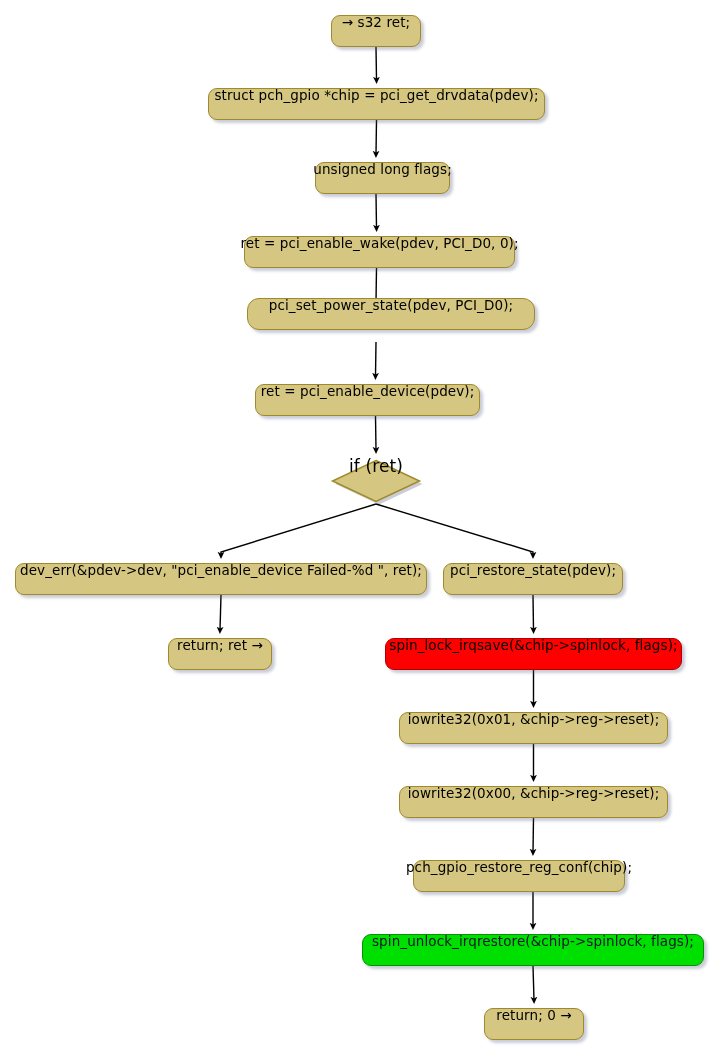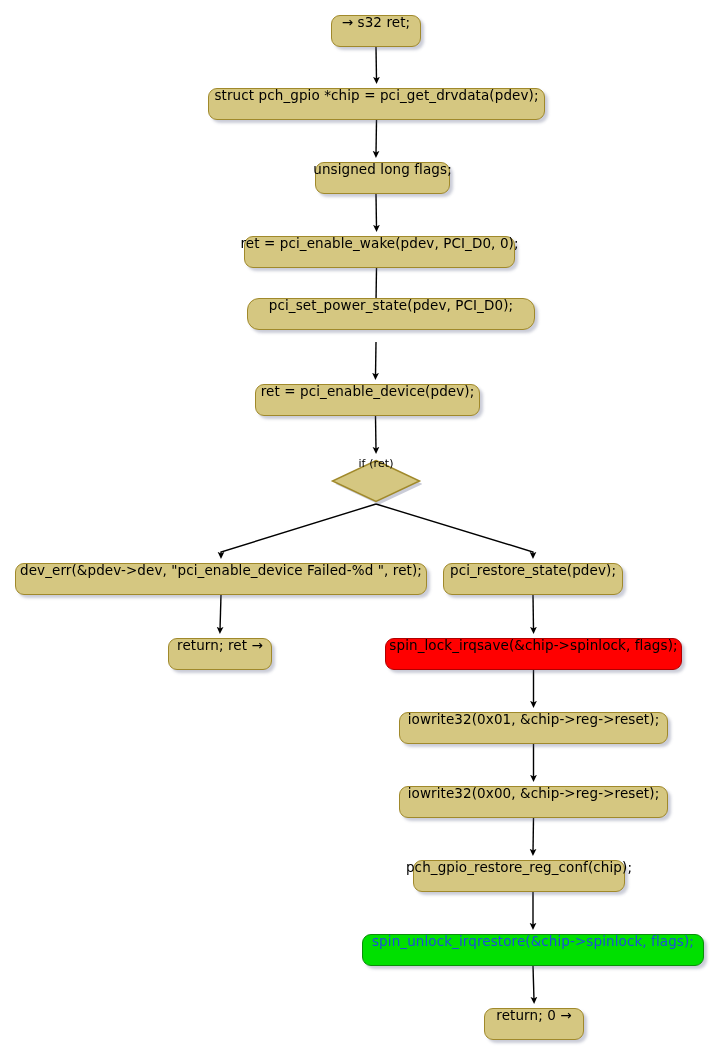--- a/index.html
+++ b/index.html
@@ -45,40 +45,40 @@
     box-shadow: 3px 3px 3px rgba(90,95,130,0.32);
   }
   .node.activity.red {
     background: #ff0000;
     border-color: #b00000;
     color: #000000;
   }
   .node.activity.green {
     background: #00e000;
     border-color: #0a8f0a;
-    color: #1d4ed8;
+    color: #0f172a;
   }
   .node.decision {
     width: 92px;
     height: 46px;
     background: transparent;
     border: none;
     box-shadow: none;
   }
   .diamond-shape {
     position: absolute;
     left: 0;
     top: 0;
     width: 100%;
     height: 100%;
   }
   .decision .label {
     position: relative;
     z-index: 2;
-    font-size: 11px;
+    font-size: 17px;
   }
   .node .label {
     padding: 0 9px;
   }
   .decision .label { padding: 0; }
 </style>
 </head>
 <body>
 
 <div id="canvas">

